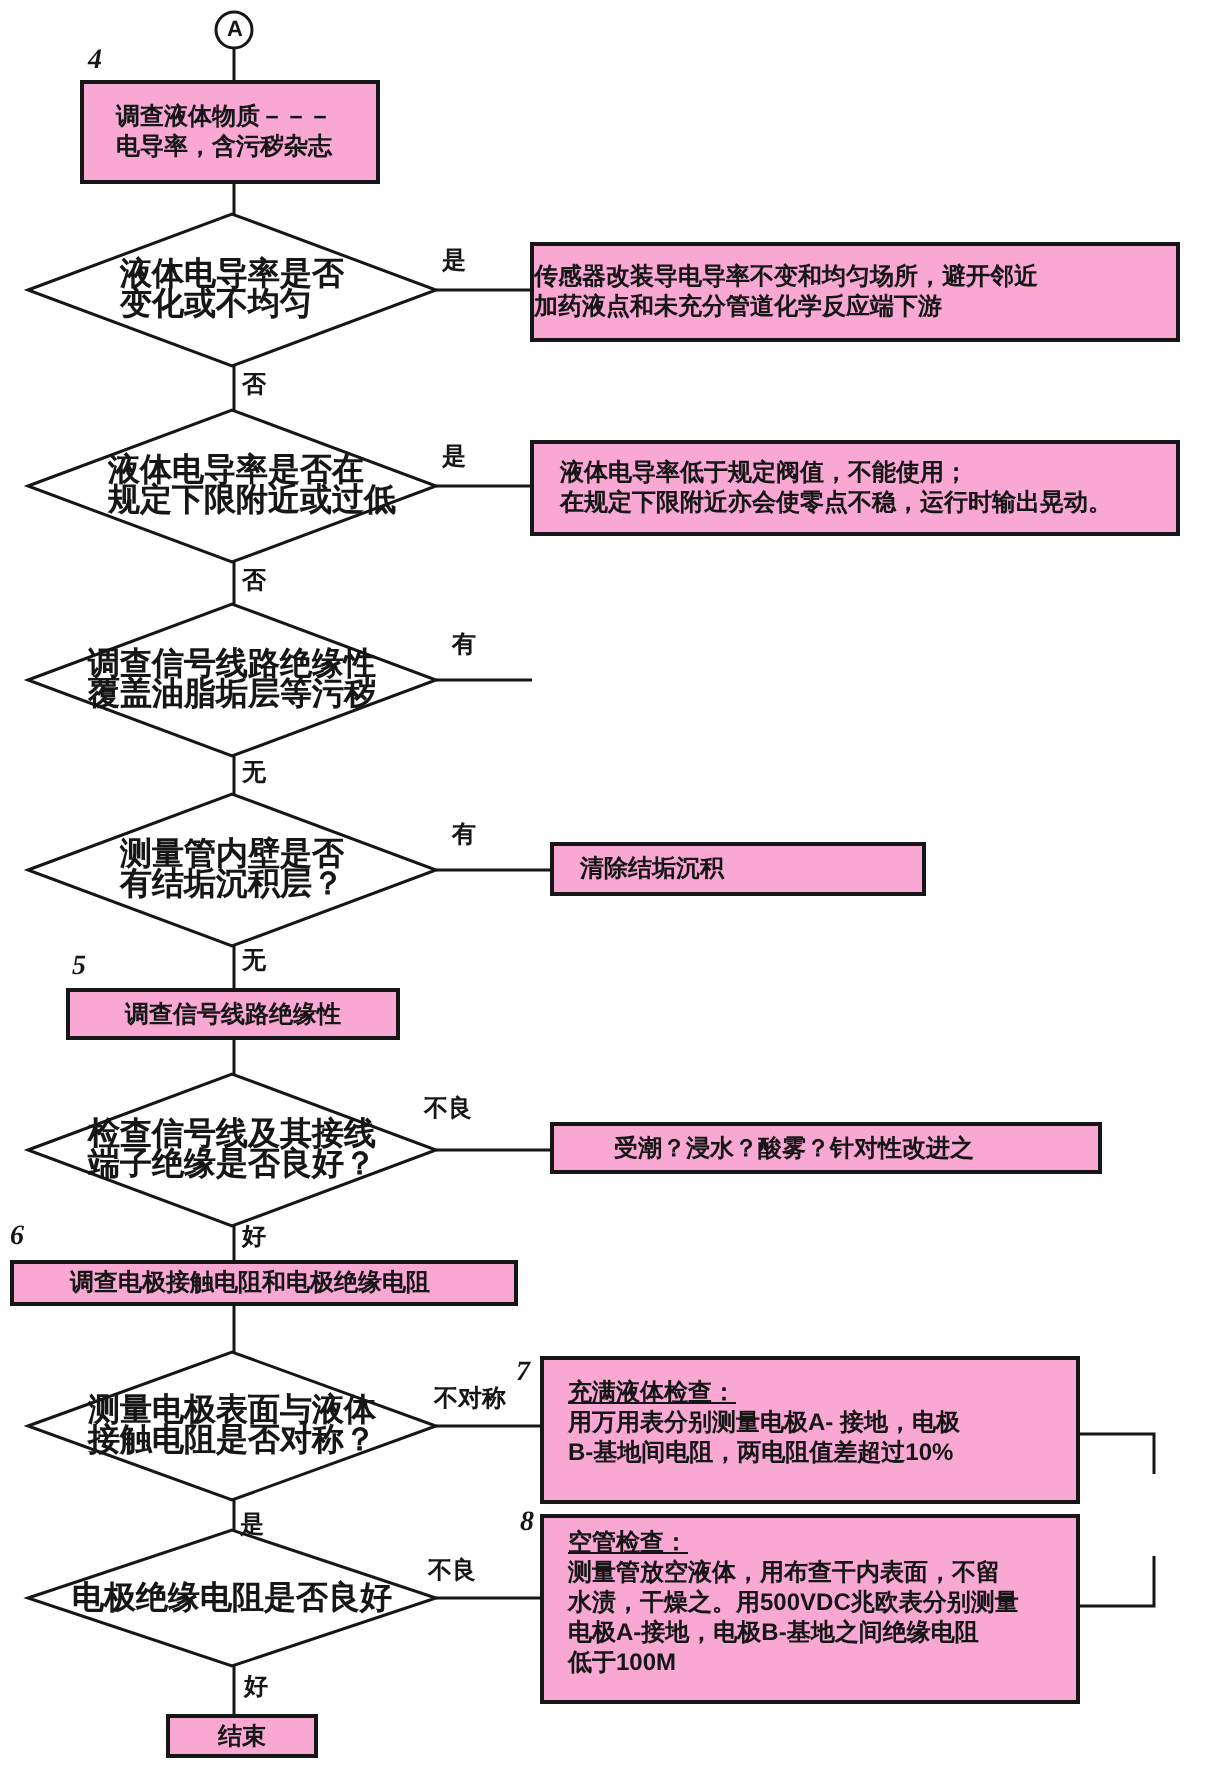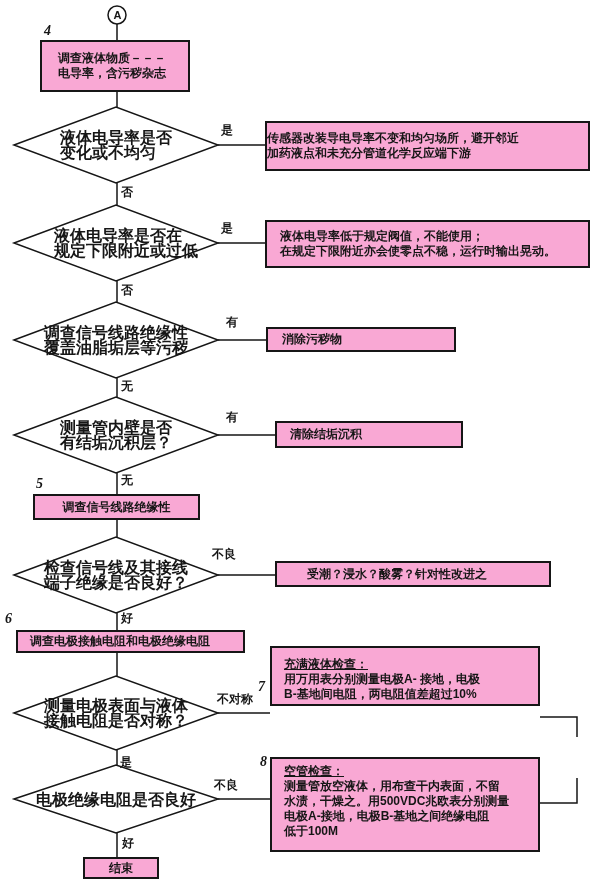--- a/index.html
+++ b/index.html
@@ -61,31 +61,30 @@
 
   <div class="box" style="left:40px; top:40px; width:150px; height:52px; padding-left:16px;">调查液体物质－－－
 电导率，含污秽杂志</div>
 
   <div class="box" style="left:265px; top:121px; width:325px; height:50px; ">传感器改装导电导率不变和均匀场所，避开邻近
 加药液点和未充分管道化学反应端下游</div>
 
   <div class="box" style="left:265px; top:220px; width:325px; height:48px; padding-left:13px;">液体电导率低于规定阀值，不能使用；
 在规定下限附近亦会使零点不稳，运行时输出晃动。</div>
 
-  <div class="box" style="left:266px; top:327px; width:190px; height:25px; padding-left:14px;">消除污秽物</div>
 
   <div class="box" style="left:275px; top:421px; width:188px; height:27px; padding-left:13px;">清除结垢沉积</div>
 
   <div class="box center" style="left:33px; top:494px; width:167px; height:26px;">调查信号线路绝缘性</div>
 
   <div class="box" style="left:275px; top:561px; width:276px; height:26px; padding-left:30px;">受潮？浸水？酸雾？针对性改进之</div>
 
-  <div class="box" style="left:16px; top:630px; width:229px; height:23px; padding-left:12px;">调查电极接触电阻和电极绝缘电阻</div>
+  <div class="box" style="left:5px; top:630px; width:254px; height:23px; padding-left:28px;">调查电极接触电阻和电极绝缘电阻</div>
 
-  <div class="box col" style="left:270px; top:646px; width:270px; height:60px; padding:9px 12px 0;">
+  <div class="box col" style="left:270px; top:678px; width:270px; height:74px; padding:9px 12px 0;">
     <span class="title">充满液体检查：</span>
     <span class="body">用万用表分别测量电极A- 接地，电极
 B-基地间电阻，两电阻值差超过10%</span>
   </div>
 
   <div class="box col" style="left:270px; top:757px; width:270px; height:95px; padding:5px 12px 0;">
     <span class="title">空管检查：</span>
     <span class="body">测量管放空液体，用布查干内表面，不留
 水渍，干燥之。用500VDC兆欧表分别测量
 电极A-接地，电极B-基地之间绝缘电阻

